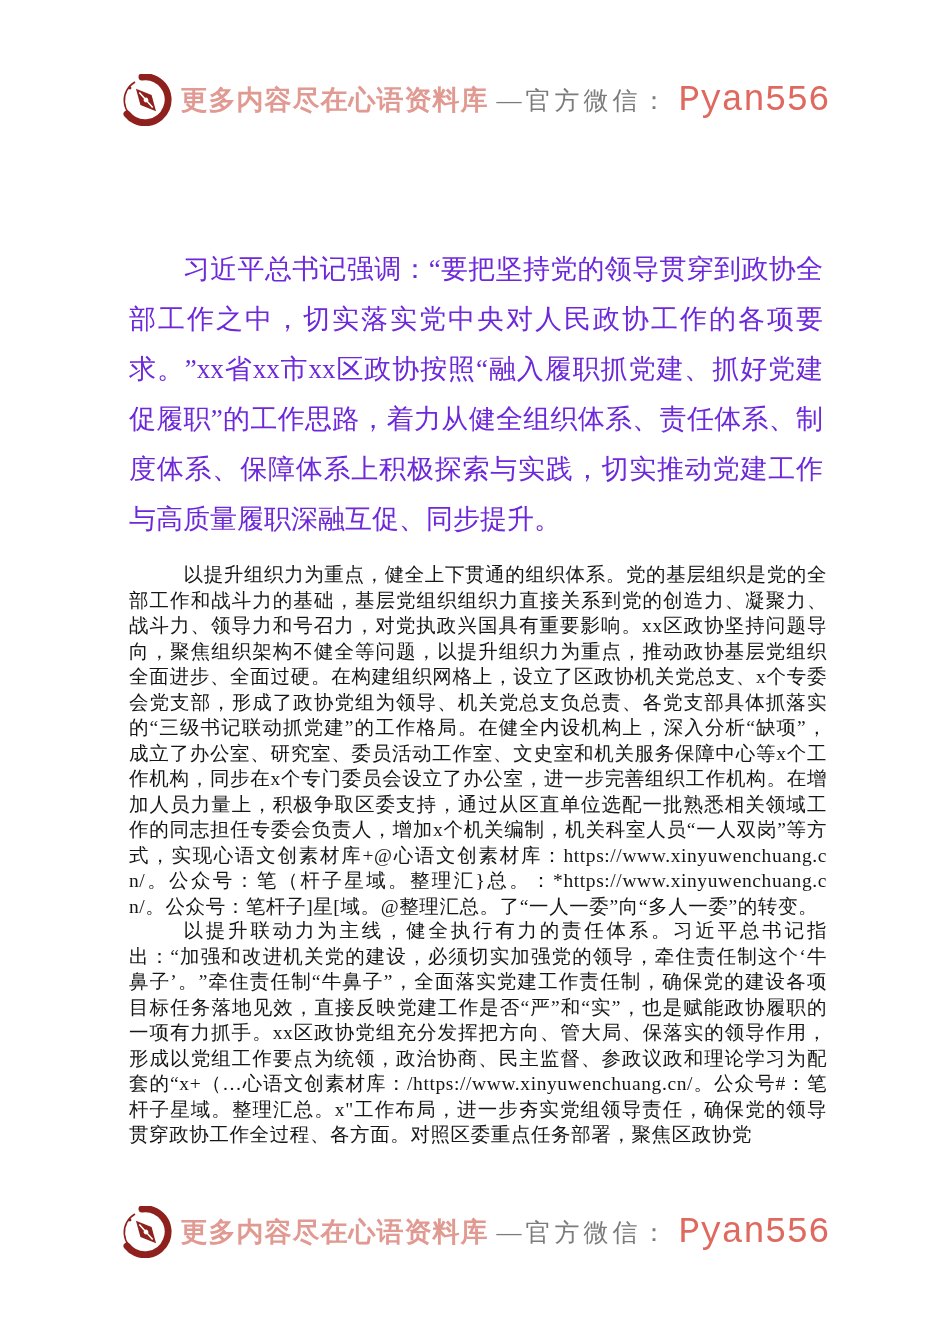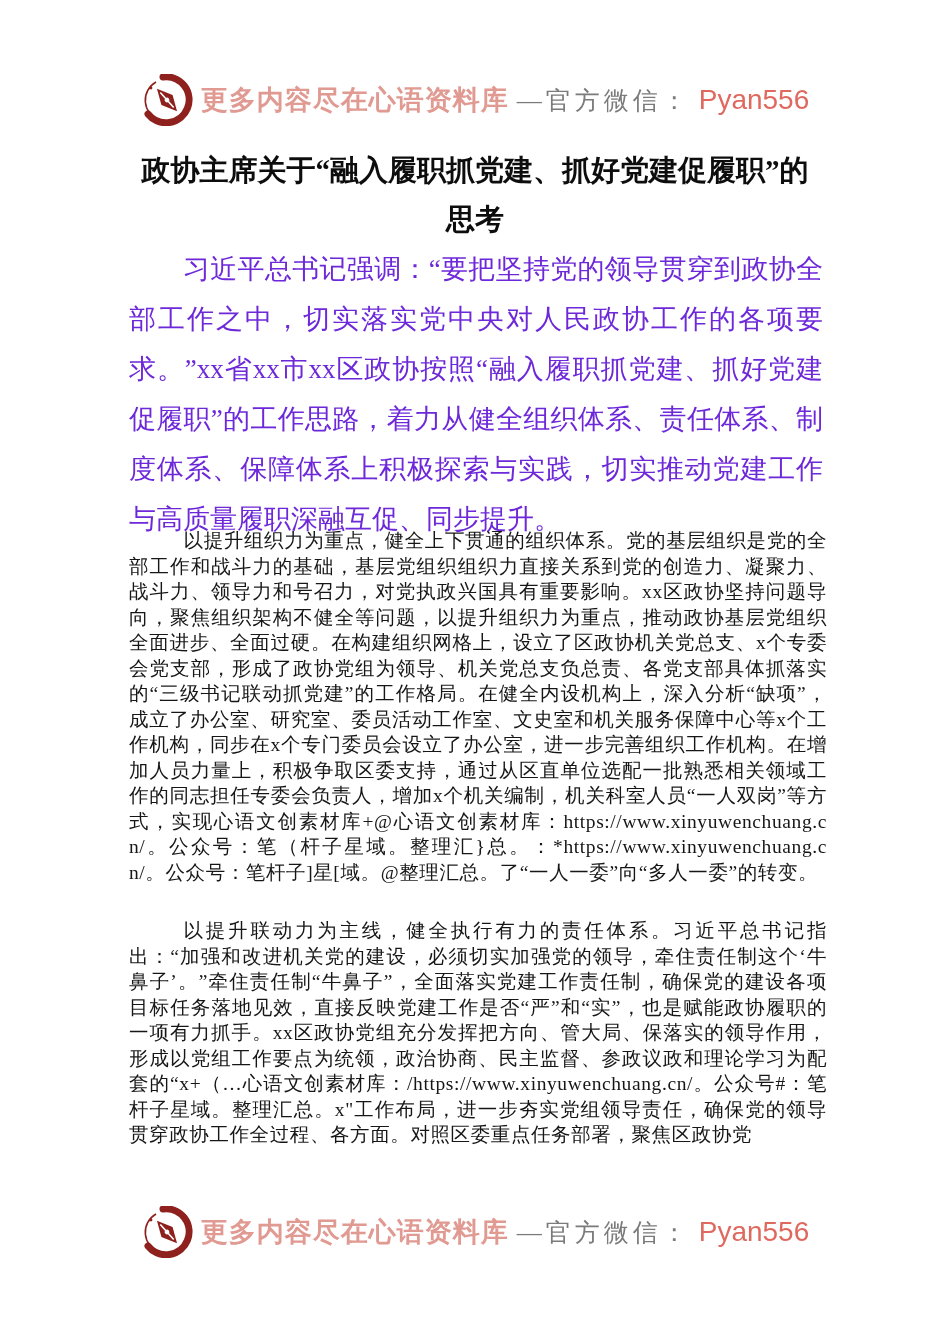--- a/index.html
+++ b/index.html
@@ -34,22 +34,22 @@
     letter-spacing: 1px;
     font-weight: 600;
   }
   .wm-label {
     color: #7b7b7b;
     font-size: 25px;
     letter-spacing: 4px;
   }
   .wm-id {
     color: #e0695f;
-    font-size: 28px;
-    font-family: Liberation Sans, sans-serif;
+    font-size: 36px;
+    font-family: Liberation Mono, monospace;
   }
   .doc-title {
     position: absolute;
     top: 146px; left: 128px; width: 694px;
     font-size: 29px;
     line-height: 49px;
     font-weight: bold;
     text-align: center;
     color: #0d0d0d;
   }
@@ -66,21 +66,21 @@
     position: absolute;
     left: 129px; width: 698px;
     font-size: 19.5px;
     line-height: 25.5px;
     letter-spacing: 0.6px;
     text-align: justify;
     text-indent: 2.8em;
     color: #161616;
     word-break: break-all;
   }
-  .body-para.p2 { top: 528px; }
+  .body-para.p2 { top: 562px; }
   .body-para.p3 { top: 918px; }
 </style>
 </head>
 <body>
 
 <div class="page">
 
   <div class="watermark header">
     <span class="wm-logo">
       <svg viewBox="0 0 52 52" width="52" height="52" aria-hidden="true">
@@ -93,21 +93,20 @@
         </g>
         <circle cx="10" cy="14" r="1.4" fill="#8e211d"></circle>
         <circle cx="40" cy="42" r="1.4" fill="#8e211d"></circle>
       </svg>
     </span>
     <span class="wm-brand">更多内容尽在心语资料库</span>
     <span class="wm-label">—官方微信：</span>
     <span class="wm-id">Pyan556</span>
   </div>
 
-  <h1 class="doc-title">政协主席关于“融入履职抓党建、抓好党建促履职”的思考</h1>
 
   <p class="intro">习近平总书记强调：“要把坚持党的领导贯穿到政协全部工作之中，切实落实党中央对人民政协工作的各项要求。”xx省xx市xx区政协按照“融入履职抓党建、抓好党建促履职”的工作思路，着力从健全组织体系、责任体系、制度体系、保障体系上积极探索与实践，切实推动党建工作与高质量履职深融互促、同步提升。</p>
 
   <p class="body-para p2">以提升组织力为重点，健全上下贯通的组织体系。党的基层组织是党的全部工作和战斗力的基础，基层党组织组织力直接关系到党的创造力、凝聚力、战斗力、领导力和号召力，对党执政兴国具有重要影响。xx区政协坚持问题导向，聚焦组织架构不健全等问题，以提升组织力为重点，推动政协基层党组织全面进步、全面过硬。在构建组织网格上，设立了区政协机关党总支、x个专委会党支部，形成了政协党组为领导、机关党总支负总责、各党支部具体抓落实的“三级书记联动抓党建”的工作格局。在健全内设机构上，深入分析“缺项”，成立了办公室、研究室、委员活动工作室、文史室和机关服务保障中心等x个工作机构，同步在x个专门委员会设立了办公室，进一步完善组织工作机构。在增加人员力量上，积极争取区委支持，通过从区直单位选配一批熟悉相关领域工作的同志担任专委会负责人，增加x个机关编制，机关科室人员“一人双岗”等方式，实现心语文创素材库+@心语文创素材库：https://www.xinyuwenchuang.cn/。公众号：笔（杆子星域。整理汇}总。：*https://www.xinyuwenchuang.cn/。公众号：笔杆子]星[域。@整理汇总。了“一人一委”向“多人一委”的转变。</p>
 
   <p class="body-para p3">以提升联动力为主线，健全执行有力的责任体系。习近平总书记指出：“加强和改进机关党的建设，必须切实加强党的领导，牵住责任制这个‘牛鼻子’。”牵住责任制“牛鼻子”，全面落实党建工作责任制，确保党的建设各项目标任务落地见效，直接反映党建工作是否“严”和“实”，也是赋能政协履职的一项有力抓手。xx区政协党组充分发挥把方向、管大局、保落实的领导作用，形成以党组工作要点为统领，政治协商、民主监督、参政议政和理论学习为配套的“x+（…心语文创素材库：/https://www.xinyuwenchuang.cn/。公众号#：笔杆子星域。整理汇总。x"工作布局，进一步夯实党组领导责任，确保党的领导贯穿政协工作全过程、各方面。对照区委重点任务部署，聚焦区政协党</p>
 
   <div class="watermark footer">
     <span class="wm-logo">
       <svg viewBox="0 0 52 52" width="52" height="52" aria-hidden="true">

